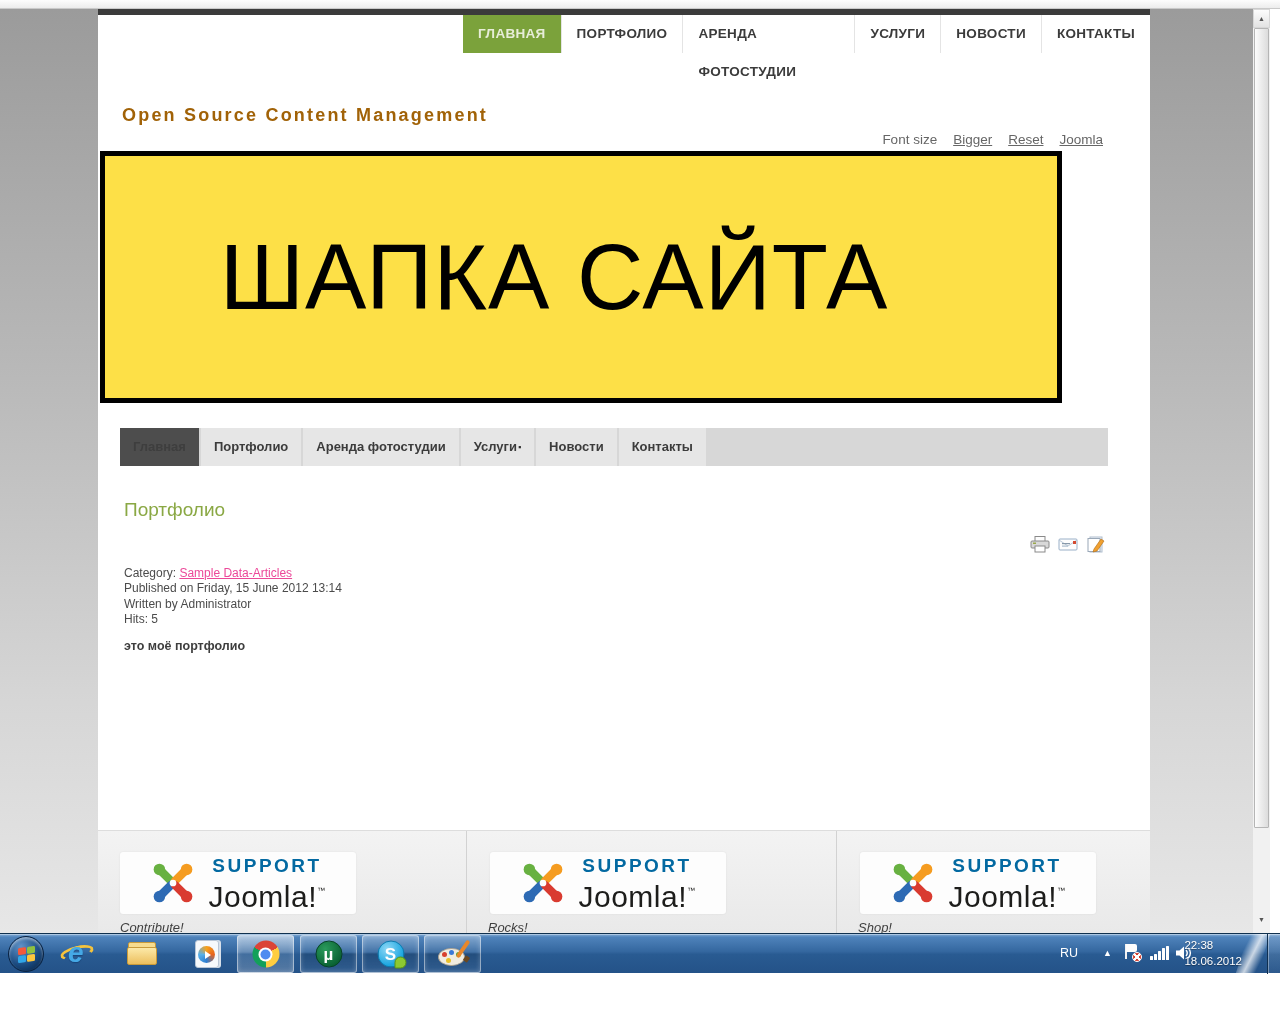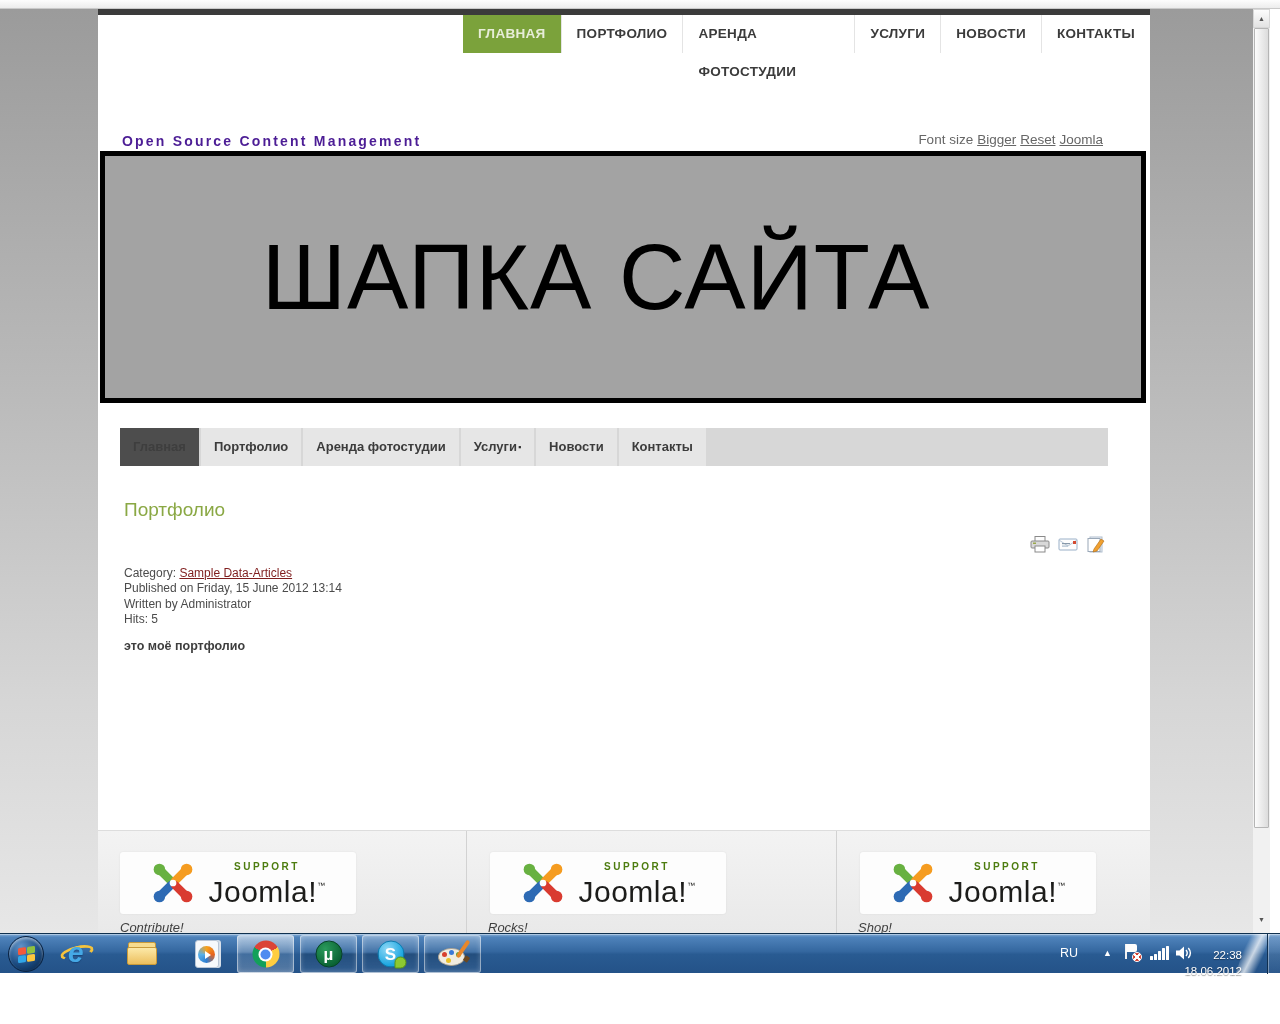--- a/index.html
+++ b/index.html
@@ -24,59 +24,59 @@
   .topmenu .item { line-height:38px; padding:0 15px; font-size:13.5px; font-weight:bold;
     color:#3b3b3b; background:#fff; border-left:1px solid #e4e4e4; letter-spacing:.3px; cursor:pointer; }
   .topmenu .item:first-child { border-left:none; }
   .topmenu .item.active { background:#7ba23b; color:#e7edd8; }
 
   
   .logo { position:absolute; left:22px; top:44px; font-family:"DejaVu Serif", serif;
     font-style:italic; font-weight:bold; font-size:37px; }
   .logo .w1 { color:#7fa63c; }
   .logo .w2 { color:#8b8b8b; margin-left:10px; }
-  .tagline { position:absolute; left:24px; top:96px; font-size:14px; font-weight:bold;
-    color:#4c1d95; letter-spacing:2.2px;margin-top:28px; }
+  .tagline { position:absolute; left:24px; top:96px; font-size:18px; font-weight:bold;
+    color:#a16207; letter-spacing:2.2px; }
 
   
   .fontsize { position:absolute; right:47px; top:123px; font-size:13.5px; color:#666; }
-  .fontsize a { color:#666; text-decoration:underline; margin-left:4px; cursor:pointer; }
-
-  
-  .banner { position:absolute; left:2px; top:142px; width:1046px; height:252px;
-    border:5px solid #000; background:#a3a3a3; display:flex; align-items:center; justify-content:center; }
+  .fontsize a { color:#666; text-decoration:underline; margin-left:16px; cursor:pointer; }
+
+  
+  .banner { position:absolute; left:2px; top:142px; width:962px; height:252px;
+    border:5px solid #000; background:#fde047; display:flex; align-items:center; justify-content:center; }
   .banner span { font-size:92px; color:#000; letter-spacing:1px; transform:translateX(-27px); white-space:nowrap; }
 
   
   .tabbar { position:absolute; left:22px; top:419px; width:988px; height:38px;
     background:#d7d7d7; display:flex; }
   .tab { line-height:38px; padding:0 13px; margin-right:2px; font-size:13px; font-weight:bold;
     color:#3c3c3c; background:#e6e6e6; cursor:pointer; white-space:nowrap; }
   .tab.active { background:#4d4d4d; color:#3e3e3e; }
   .drop-marker { display:inline-block; font-size:9px; color:#2e2e2e; margin-left:1px; vertical-align:1px; }
 
   
   .article-title { position:absolute; left:26px; top:490px; font-size:19px; color:#8aa844; }
   .doc-icons { position:absolute; right:44px; top:527px; display:flex; gap:8px; }
   .doc-icons .ic { width:20px; height:17px; cursor:pointer; }
   .meta { position:absolute; left:26px; top:557px; font-size:12px; color:#4b4b4b; line-height:15.4px; }
-  .meta a { color:#7f1d1d; text-decoration:underline; cursor:pointer; }
+  .meta a { color:#ec4899; text-decoration:underline; cursor:pointer; }
   .body-text { position:absolute; left:26px; top:630px; font-size:12.5px; color:#3e3e3e;font-weight:bold; }
 
   
   .footer { position:absolute; left:0; top:821px; width:1052px; height:103px;
     background:linear-gradient(#f3f3f3,#e9e9e9); border-top:1px solid #ddd; }
   .fdiv { position:absolute; top:0; width:1px; height:103px; background:#d2d2d2; }
   .fdiv.d1 { left:368px; } .fdiv.d2 { left:738px; }
   .jbox { position:absolute; top:21px; width:236px; height:62px; background:#fdfdfd; border-radius:3px;
     display:flex; align-items:center; justify-content:center; gap:12px; cursor:pointer;
     box-shadow:0 0 2px rgba(0,0,0,.08); }
   .jbox.c1 { left:22px; } .jbox.c2 { left:392px; } .jbox.c3 { left:762px; }
   .jtext { display:flex; flex-direction:column; align-items:center; }
-  .jsupport { font-size:10px; font-weight:800; color:#4d7c0f; letter-spacing:2.5px; }
+  .jsupport { font-size:19px; font-weight:800; color:#0369a1; letter-spacing:2.5px; }
   .jbrand { font-size:30px; font-weight:400; color:#1d1d1b; letter-spacing:.5px; line-height:28px; }
   .jtm { font-size:8px; color:#1d1d1b; vertical-align:14px; }
   .flink { position:absolute; top:89px; font-size:13px; color:#3f3f3f; cursor:pointer;font-style:italic; }
   .flink.c1 { left:22px; } .flink.c2 { left:390px; } .flink.c3 { left:760px; }
 
   
   .scrollbar { position:absolute; left:1253px; top:9px; width:17px; height:924px; background:#f1f1f1; }
   .sb-btn { position:absolute; left:0; width:17px; height:19px; background:linear-gradient(#fcfcfc,#e3e3e3);
     border:1px solid #d7d7d7; color:#555; font-size:7px; text-align:center; line-height:18px; cursor:pointer; }
   .sb-btn.up { top:0; }
@@ -169,22 +169,22 @@
   .flagic .badge { position:absolute; right:-2px; bottom:0; width:10px; height:10px; border-radius:50%;
     background:#d43a2a; border:1px solid #fff;
     background-image:linear-gradient(45deg, transparent 42%, #fff 42%, #fff 58%, transparent 58%),
                      linear-gradient(-45deg, transparent 42%, #fff 42%, #fff 58%, transparent 58%); }
   .signal { position:absolute; right:112px; top:12px; width:18px; height:15px; cursor:pointer; }
   .signal i { position:absolute; bottom:1px; width:2.5px; background:#fff; border-radius:.5px; }
   .signal .s1 { left:0; height:4px; } .signal .s2 { left:4px; height:6px; }
   .signal .s3 { left:8px; height:9px; } .signal .s4 { left:12px; height:12px; }
   .signal .s5 { left:16px; height:14px; }
   .vol { position:absolute; right:88px; top:11px; cursor:pointer; }
-  .clock { position:absolute; right:38px; top:3px; text-align:right; font-size:11.5px; line-height:16px;
-    color:#fff; cursor:pointer; text-shadow:0 1px 1px rgba(0,0,0,.4);margin-top:10px; }
+  .clock { position:absolute; right:38px; top:3px; text-align:left; font-size:11.5px; line-height:16px;
+    color:#fff; cursor:pointer; text-shadow:0 1px 1px rgba(0,0,0,.4); }
   .showdesk { position:absolute; right:0; top:0; width:13px; height:40px;
     border-left:1px solid #0f2f50; box-shadow:inset 1px 0 0 rgba(255,255,255,.35);
     background:linear-gradient(rgba(255,255,255,.18), rgba(255,255,255,.04)); cursor:pointer; }
 </style>
 </head>
 <body>
 
 <div class="screen">
 
   <div class="top-strip"></div>

